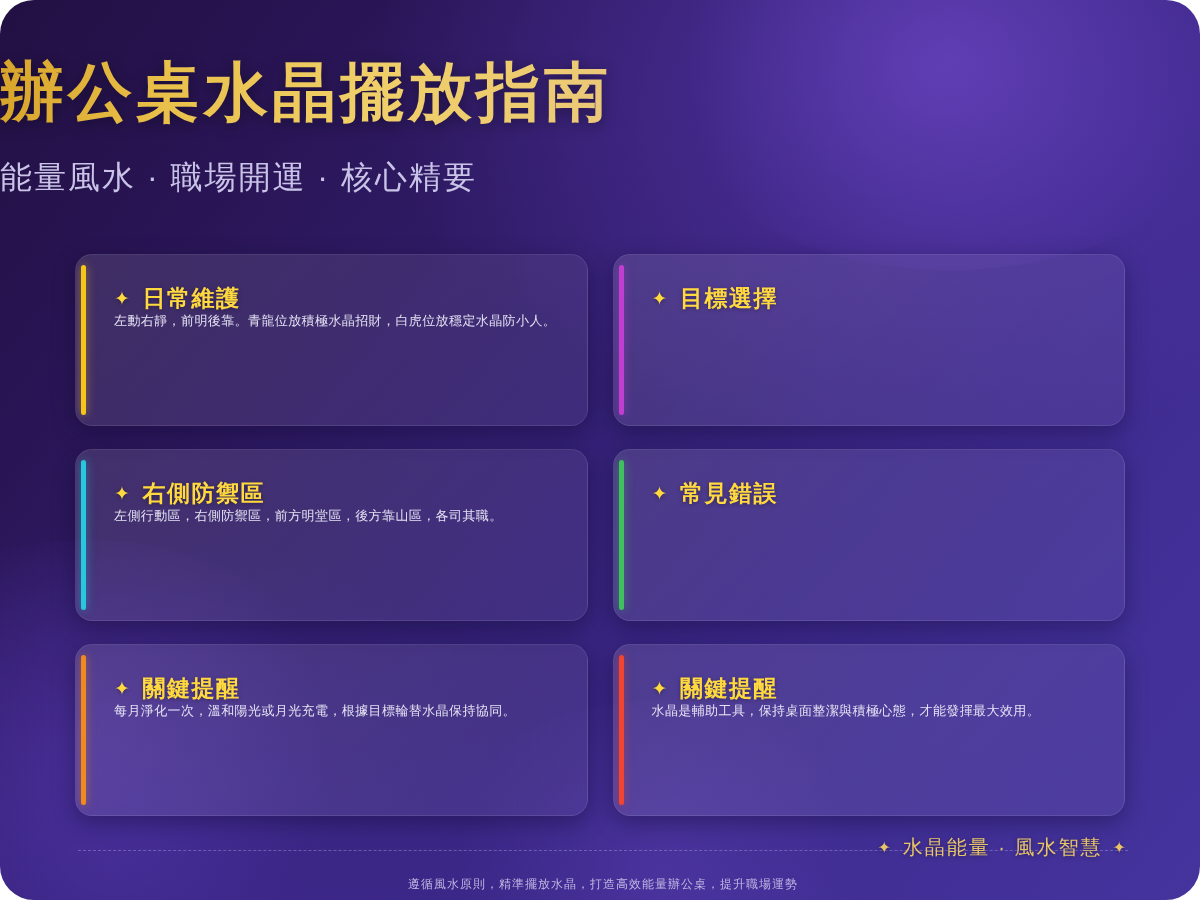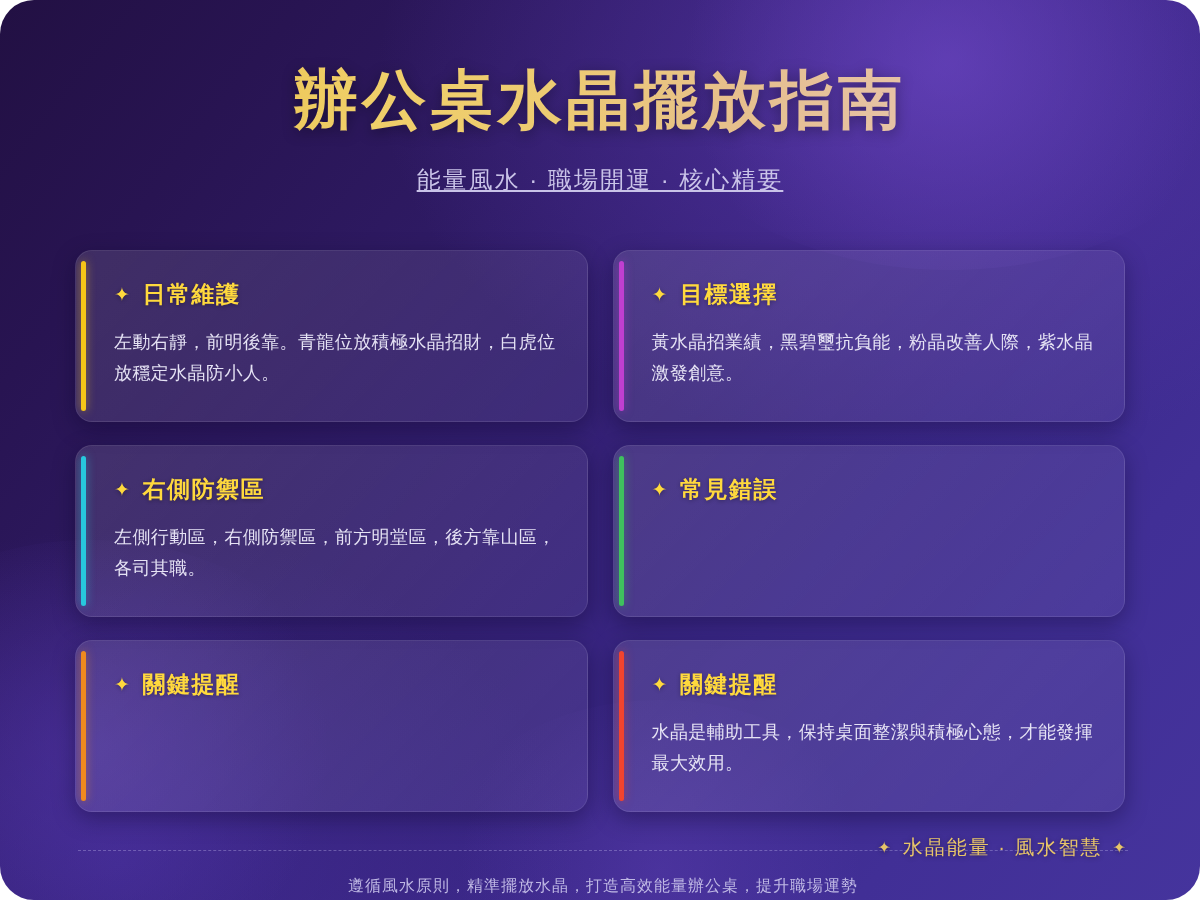--- a/index.html
+++ b/index.html
@@ -35,21 +35,21 @@
   
   .glow { position:absolute; border-radius:50%; pointer-events:none; }
   .glow-a { width:620px; height:420px; left:640px;  top:-150px;
             background:radial-gradient(circle, rgba(120,80,210,0.42) 0%, rgba(120,80,210,0) 70%); }
   .glow-b { width:540px; height:420px; left:-180px; top:540px;
             background:radial-gradient(circle, rgba(96,62,190,0.35) 0%, rgba(96,62,190,0) 70%); }
   .glow-c { width:460px; height:340px; left:430px;  top:700px;
             background:radial-gradient(circle, rgba(110,74,200,0.28) 0%, rgba(110,74,200,0) 70%); }
 
   
-  .header { position:relative; padding-top:56px; text-align:center;margin-top:8px; }
+  .header { position:relative; padding-top:56px; text-align:left; }
 
   .title {
     font-size:64px;
     font-weight:bold;
     letter-spacing:4px;
     line-height:1.15;
     background-image:linear-gradient(95deg,
         #d8a42a 0%,
         #e9c04a 14%,
         #f0cf68 30%,
@@ -60,25 +60,24 @@
         #ebcdca 100%);
     -webkit-background-clip:text;
     background-clip:text;
     color:transparent;
     -webkit-text-fill-color:transparent;
     filter:drop-shadow(0 3px 7px rgba(0,0,0,0.38));
   }
 
   .subtitle {
     margin-top:26px;
-    font-size:24px;
+    font-size:32px;
     letter-spacing:2px;
     color:#c9c3e8;
     font-weight:normal;
-    text-decoration:underline;
   }
 
   
   .grid {
     position:relative;
     margin:54px auto 0;
     width:1050px;
     display:grid;
     grid-template-columns:1fr 1fr;
     grid-auto-rows:172px;
@@ -112,22 +111,21 @@
     color:#ffd93d;
     font-size:23px;
     font-weight:bold;
     letter-spacing:1.5px;
     line-height:1;
     text-shadow:0 1px 4px rgba(0,0,0,0.33);
   }
   .card-star { font-size:19px; line-height:1; display:inline-block; }
 
   .card-body {
-    margin-top:21px;
-    font-size:18px;
+    font-size:13px;
     line-height:1.72;
     color:#e5e2f4;
     letter-spacing:0.4px;
   }
 
   
   .footer {
     position:absolute;
     left:78px;
     right:72px;
@@ -150,21 +148,21 @@
     letter-spacing:2px;
     color:#e7c469;
     text-shadow:0 1px 5px rgba(0,0,0,0.4);
     white-space:nowrap;
   }
   .footer-badge .s { font-size:16px; }
   .footer-note {
     position:absolute;
     left:0; right:0; top:44px;
     text-align:center;
-    font-size:16px;
+    font-size:12px;
     letter-spacing:1px;
     color:#bfb8e4;
     white-space:nowrap;
   }
 </style>
 </head>
 <body>
 
 <div id="poster">
 
@@ -187,21 +185,20 @@
       </div>
       <div class="card-body">左動右靜，前明後靠。青龍位放積極水晶招財，白虎位放穩定水晶防小人。</div>
     </div>
 
     <div class="card">
       <div class="card-accent" style="background: rgb(192, 63, 208); box-shadow: rgba(192, 63, 208, 0.533) 0px 0px 10px;"></div>
       <div class="card-head">
         <span class="card-star">✦</span>
         <span>目標選擇</span>
       </div>
-      <div class="card-body">黃水晶招業績，黑碧璽抗負能，粉晶改善人際，紫水晶激發創意。</div>
     </div>
 
     <div class="card">
       <div class="card-accent" style="background: rgb(39, 200, 221); box-shadow: rgba(39, 200, 221, 0.533) 0px 0px 10px;"></div>
       <div class="card-head">
         <span class="card-star">✦</span>
         <span>右側防禦區</span>
       </div>
       <div class="card-body">左側行動區，右側防禦區，前方明堂區，後方靠山區，各司其職。</div>
     </div>
@@ -213,20 +210,21 @@
         <span>常見錯誤</span>
       </div>
     </div>
 
     <div class="card">
       <div class="card-accent" style="background: rgb(240, 138, 30); box-shadow: rgba(240, 138, 30, 0.533) 0px 0px 10px;"></div>
       <div class="card-head">
         <span class="card-star">✦</span>
         <span>關鍵提醒</span>
       </div>
+      <div class="card-body">每月淨化一次，溫和陽光或月光充電，根據目標輪替水晶保持協同。</div>
     </div>
 
     <div class="card">
       <div class="card-accent" style="background: rgb(242, 68, 46); box-shadow: rgba(242, 68, 46, 0.533) 0px 0px 10px;"></div>
       <div class="card-head">
         <span class="card-star">✦</span>
         <span>關鍵提醒</span>
       </div>
       <div class="card-body">水晶是輔助工具，保持桌面整潔與積極心態，才能發揮最大效用。</div>
     </div>

